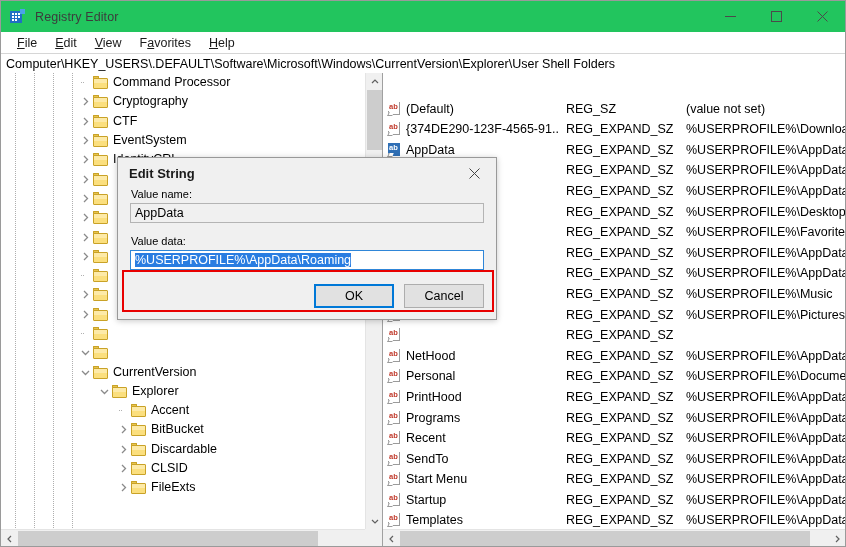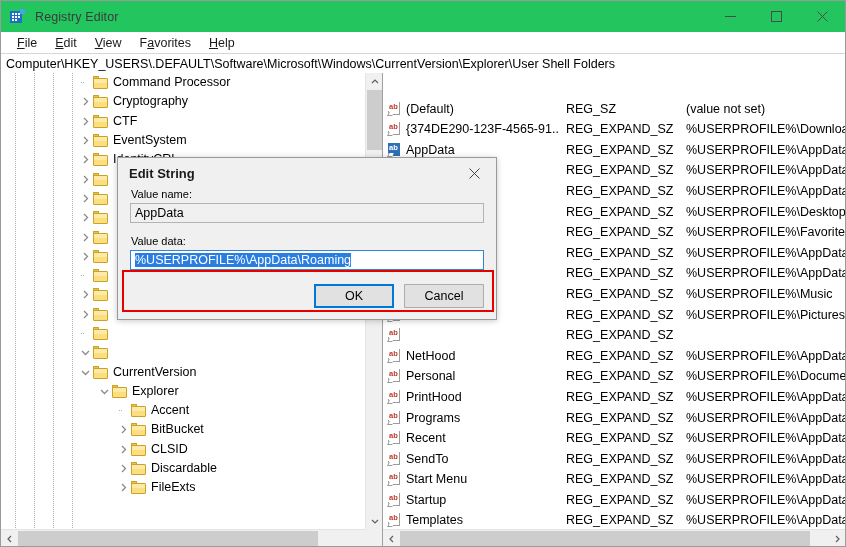--- a/index.html
+++ b/index.html
@@ -517,34 +517,34 @@
             <span class="twisty">
               <svg width="9" height="9" viewBox="0 0 9 9">
                 <polyline points="3,1 6.5,4.5 3,8" fill="none" stroke="#8a8a8a" stroke-width="1.3"></polyline>
               </svg>
             </span>
             <span class="folder">
               <span class="tab"></span>
               <span class="body"></span>
               <span class="shine"></span>
             </span>
+            <span class="lbl">Discardable</span>
+          </div>
+          <div class="tree-row" style="padding-left: 114px;">
+            <span class="twisty">
+              <svg width="9" height="9" viewBox="0 0 9 9">
+                <polyline points="3,1 6.5,4.5 3,8" fill="none" stroke="#8a8a8a" stroke-width="1.3"></polyline>
+              </svg>
+            </span>
+            <span class="folder">
+              <span class="tab"></span>
+              <span class="body"></span>
+              <span class="shine"></span>
+            </span>
             <span class="lbl">CLSID</span>
-          </div>
-          <div class="tree-row" style="padding-left: 114px;">
-            <span class="twisty">
-              <svg width="9" height="9" viewBox="0 0 9 9">
-                <polyline points="3,1 6.5,4.5 3,8" fill="none" stroke="#8a8a8a" stroke-width="1.3"></polyline>
-              </svg>
-            </span>
-            <span class="folder">
-              <span class="tab"></span>
-              <span class="body"></span>
-              <span class="shine"></span>
-            </span>
-            <span class="lbl">Discardable</span>
           </div>
           <div class="tree-row" style="padding-left: 114px;">
             <span class="twisty">
               <svg width="9" height="9" viewBox="0 0 9 9">
                 <polyline points="3,1 6.5,4.5 3,8" fill="none" stroke="#8a8a8a" stroke-width="1.3"></polyline>
               </svg>
             </span>
             <span class="folder">
               <span class="tab"></span>
               <span class="body"></span>

